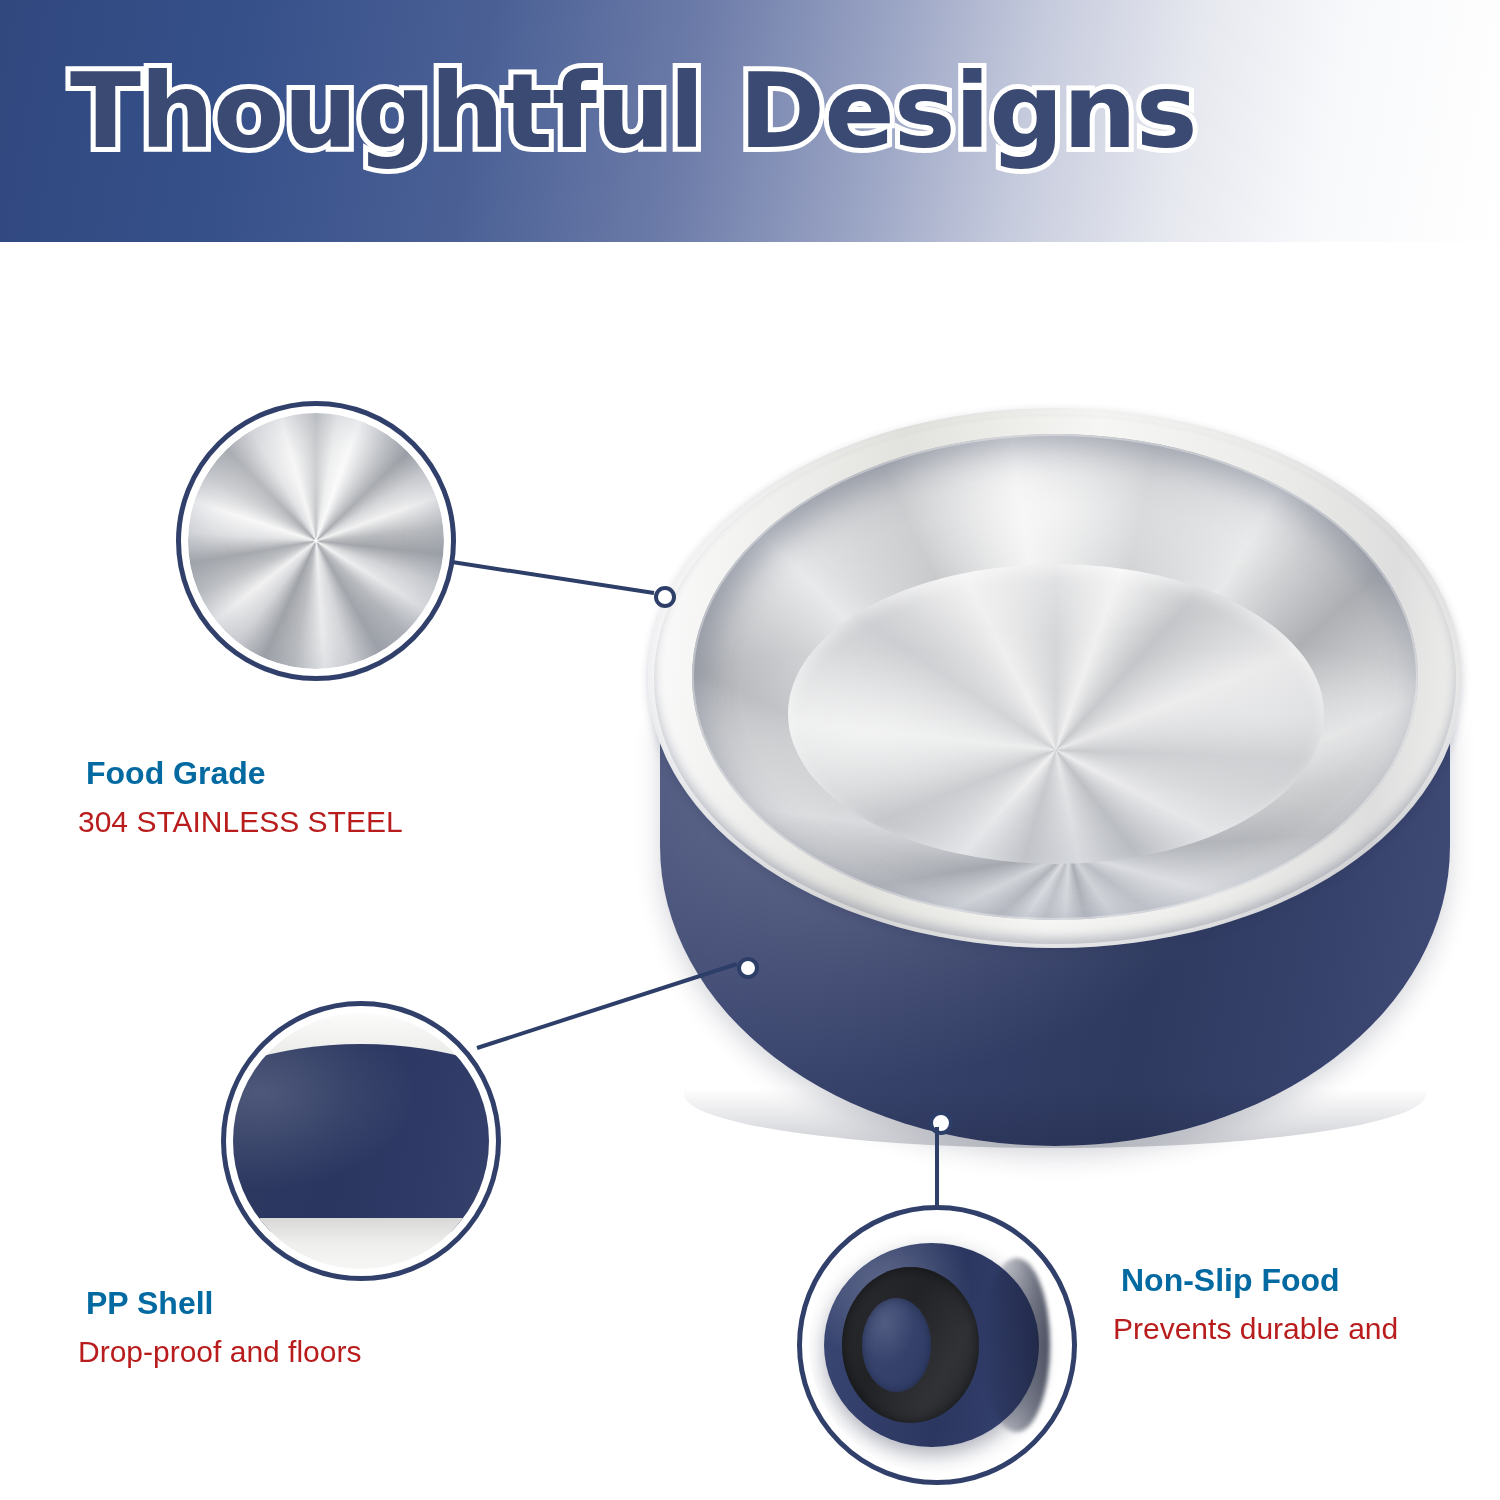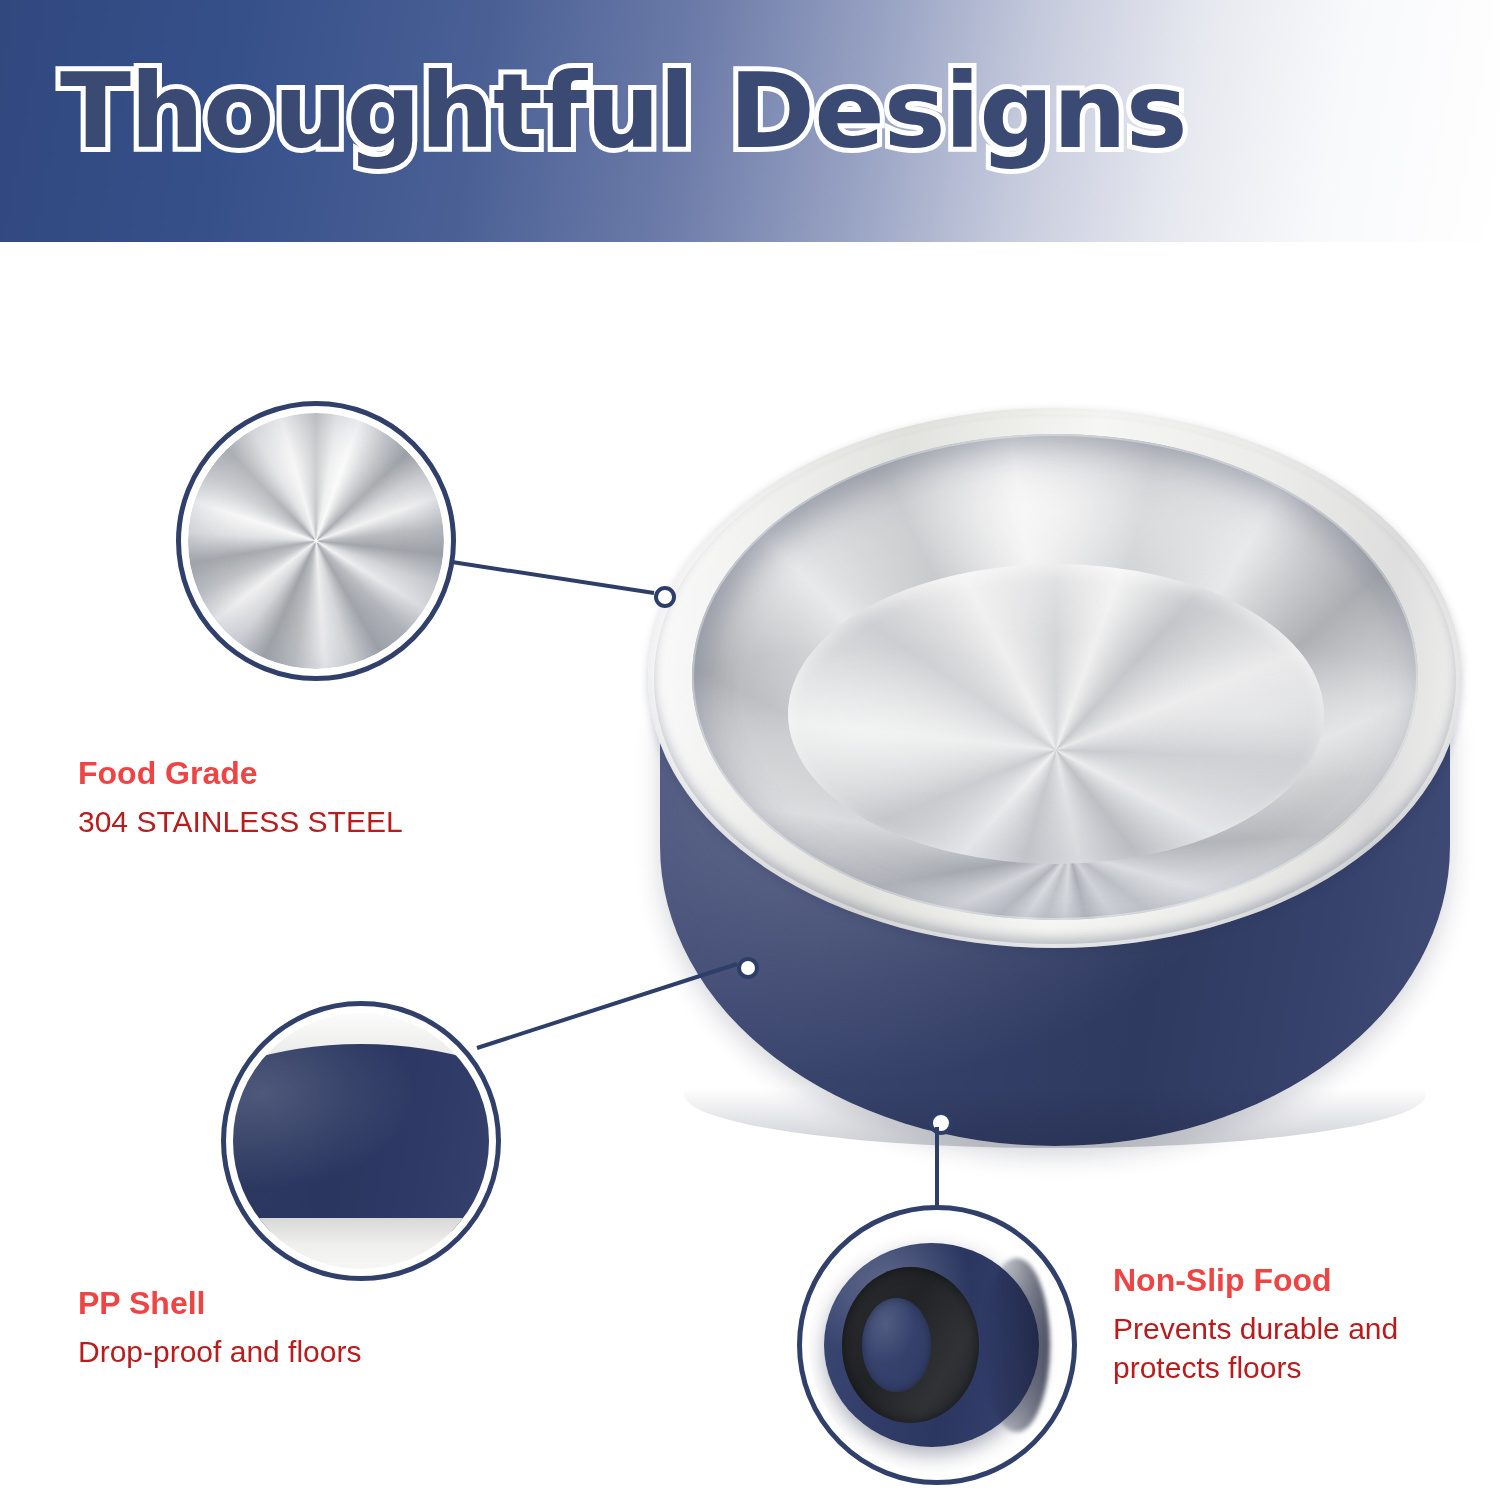--- a/index.html
+++ b/index.html
@@ -13,21 +13,21 @@
   #stage{position:relative;width:1500px;height:1500px;background:#fff;overflow:hidden;}
 
   
   .banner{
     position:absolute;left:0;top:0;width:1500px;height:242px;
     background:linear-gradient(100deg,
       #30487e 0%, #36508a 16%, #4a6095 32%, #6d7ca9 46%,
       #9aa4c4 58%, #c6cbdd 68%, #e6e8ef 78%, #f8f9fb 88%, #ffffff 100%);
   }
   .banner-title{
-    position:absolute;left:60px;top:52px;
+    position:absolute;left:70px;top:52px;
     font-size:104px;
     font-weight:bold;
     letter-spacing:-1px;
     color:#3b4a72;
     font-family:"DejaVu Sans","Liberation Sans",sans-serif;
     -webkit-text-stroke:10px #ffffff;
     paint-order:stroke fill;
     white-space:nowrap;
     line-height:1.15;
   }
@@ -182,22 +182,22 @@
       linear-gradient(120deg,#3e4b76 0%,#36426c 50%,#303c66 100%);
     box-shadow:inset 0 0 10px rgba(18,24,46,.5);
   }
 
   
   #lines{position:absolute;left:0;top:0;width:1500px;height:1500px;pointer-events:none;}
 
   
   .label-block{position:absolute;}
   .label-title{
-    font-size:32px;font-weight:bold;color:#ef4444;
-    line-height:1.15;margin:0 0 10px 0;white-space:nowrap;
+    font-size:32px;font-weight:bold;color:#0369a1;
+    line-height:1.15;margin:0 0 10px 8px;white-space:nowrap;
   }
   .label-desc{
     font-size:30px;font-weight:normal;color:#b91c1c;
     line-height:1.32;margin:0;
   }
   .label-desc .line{display:block;white-space:nowrap;}
 </style>
 </head>
 <body>
 
@@ -264,17 +264,16 @@
         </div>
       </div>
       <div class="ns-side"></div>
     </div>
   </div>
 
   <div class="label-block" style="left:1113px;top:1262px;">
     <p class="label-title">Non-Slip Food</p>
     <p class="label-desc">
       <span class="line">Prevents durable and</span>
-      <span class="line">protects floors</span>
     </p>
   </div>
 
 </div>
 
 </body></html>

